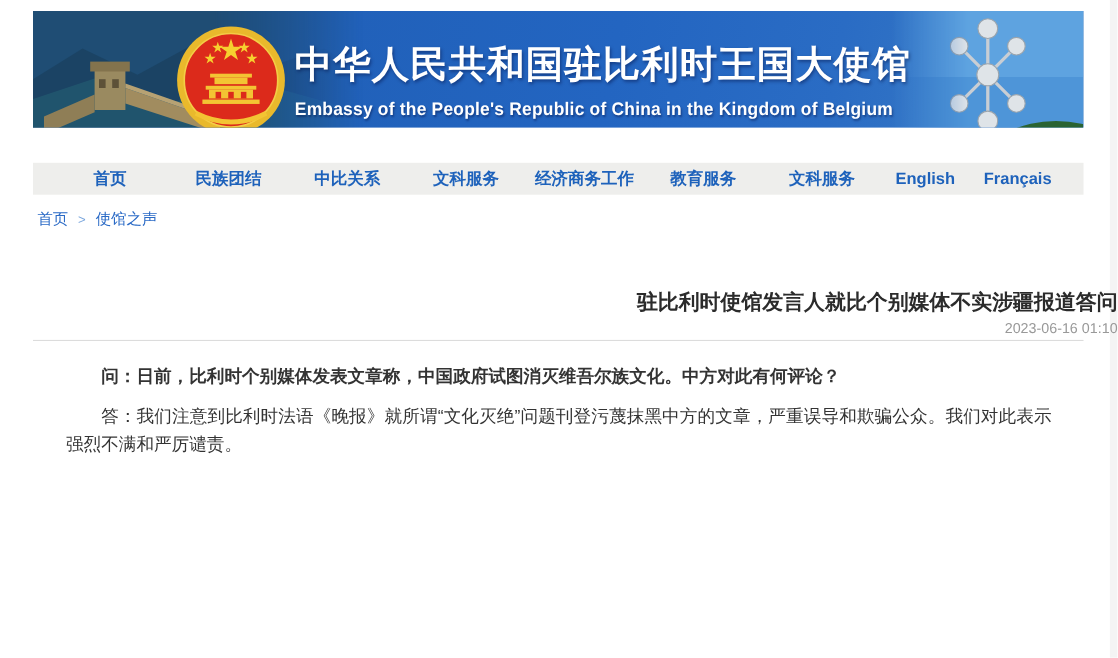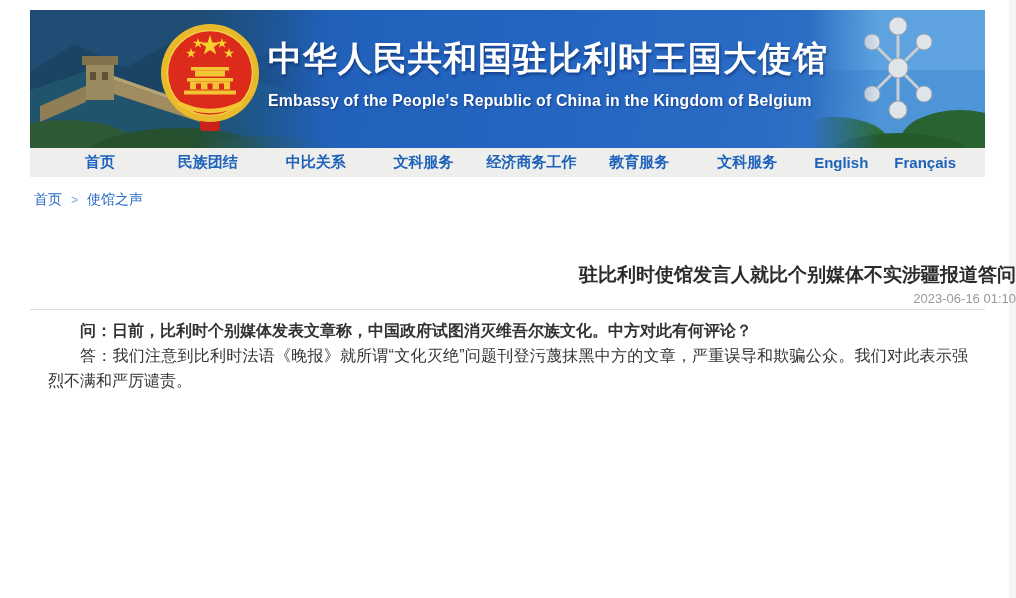--- a/index.html
+++ b/index.html
@@ -2,21 +2,21 @@
 <html><head>
 <meta charset="utf-8">
 <style>
   * { margin:0; padding:0; box-sizing:border-box; }
   html,body { width:1016px; height:598px; background:#ffffff; overflow:hidden;
               font-family:"Liberation Sans", sans-serif; }
   .page { position:relative; width:1016px; height:598px; background:#fff; }
   .right-edge { position:absolute; right:0; top:0; width:7px; height:100%; background:#f4f4f4; }
 
   
-  .banner { position:absolute; left:30px; top:10px; width:955px; height:138px; overflow:hidden;
+  .banner { position:absolute; left:30px; top:10px; width:955px; height:106px; overflow:hidden;
             background:linear-gradient(100deg,#15436b 0%,#1b549e 16%,#2161ba 30%,#2365c1 55%,#2a6cc4 76%,#3c7ec6 100%); }
   .banner-left { position:absolute; left:0; top:0; width:300px; height:138px;
                  -webkit-mask-image:linear-gradient(to right,#000 55%,transparent 100%);
                  mask-image:linear-gradient(to right,#000 55%,transparent 100%); }
   .banner-left svg { display:block; width:300px; height:138px; }
   .banner-right { position:absolute; right:0; top:0; width:175px; height:138px;
                   -webkit-mask-image:linear-gradient(to left,#000 60%,transparent 100%);
                   mask-image:linear-gradient(to left,#000 60%,transparent 100%); }
   .banner-right svg { display:block; width:175px; height:138px; }
   .emblem { position:absolute; left:128px; top:13px; width:104px; height:114px; }
@@ -42,21 +42,21 @@
   .crumb-sep { color:#7aa6dd; font-size:12px; }
 
   
   .article-title { position:absolute; left:0; top:262px; width:1016px; text-align:right;
                    font-size:19px; font-weight:bold; color:#2b2b2b; }
   .article-date { position:absolute; left:0; top:291px; width:1016px; text-align:right;
                   font-size:13px; color:#999999; }
   .divider { position:absolute; left:30px; top:309px; width:955px; height:0; border-top:1px solid #dcdcdc; }
   .body-text { position:absolute; left:48px; top:318px; width:920px;
                font-size:16px; line-height:25px; color:#333333; text-align:justify; }
-  .body-text p { margin:0; text-indent:2em; }
+  .body-text p { margin:12px; text-indent:2em; }
   .body-text p.q { font-weight:bold; }
 </style>
 </head>
 <body>
 
 <div class="page">
   <div class="right-edge"></div>
 
   <div class="banner">
 

